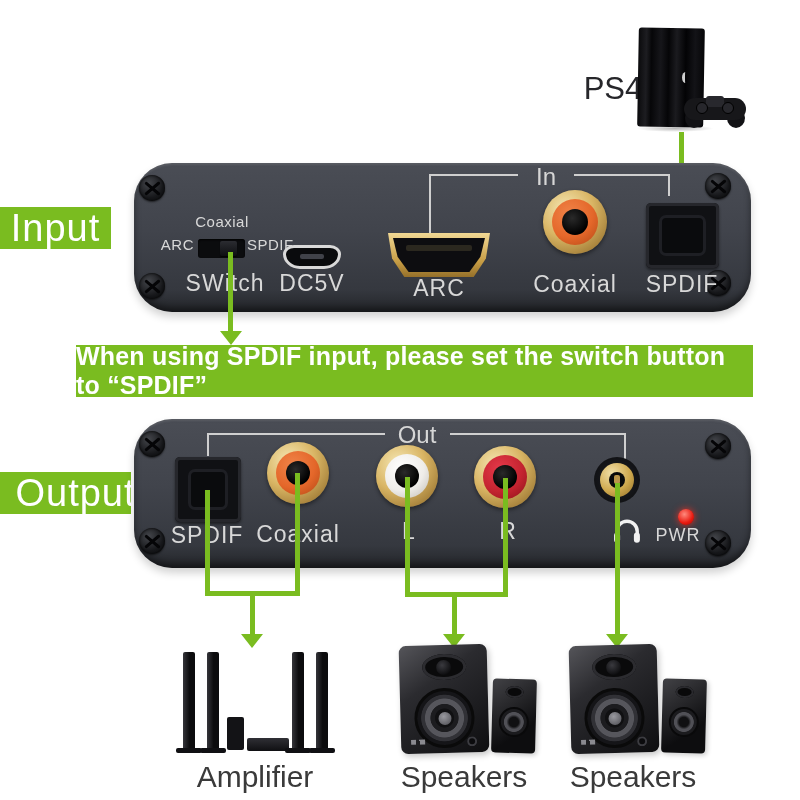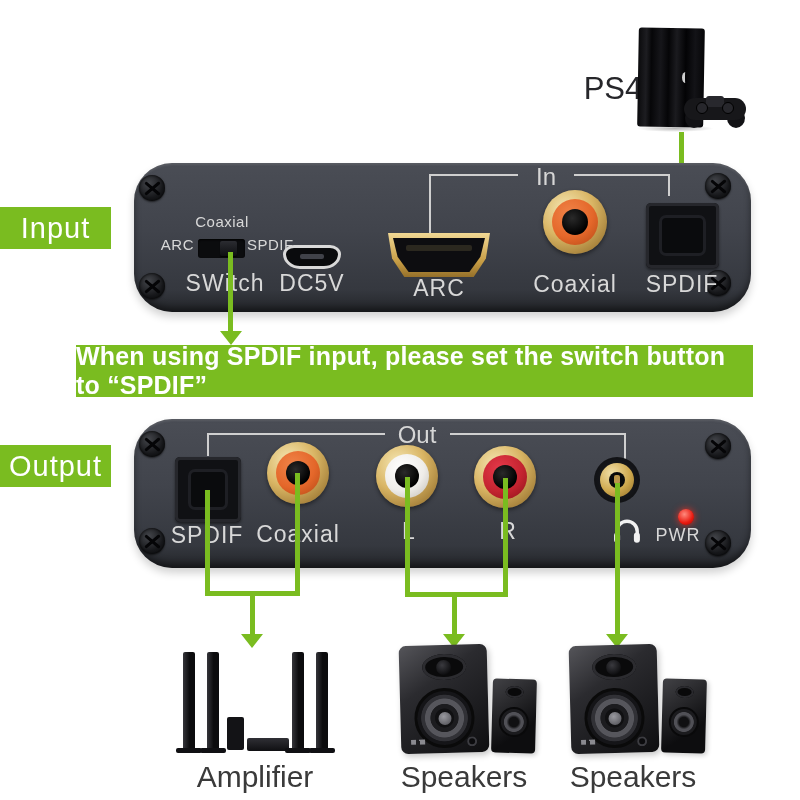--- a/index.html
+++ b/index.html
@@ -4,23 +4,23 @@
 <style>
   html,body{margin:0;padding:0;background:#fff;}
   .canvas{position:relative;width:800px;height:800px;background:#ffffff;overflow:hidden;
           font-family:"Liberation Sans",sans-serif;}
 
   
   .green-badge{position:absolute;background:#7abc20;color:#fff;display:flex;
                align-items:center;justify-content:center;font-weight:bold;}
   .badge-spdif{left:340px;top:57px;width:174px;height:44px;font-size:26px;}
   .side-tag{position:absolute;left:0;width:111px;height:42px;background:#7abc20;color:#fff;
-            display:flex;align-items:center;justify-content:center;font-size:29px;font-weight:normal;letter-spacing:1px;}
+            display:flex;align-items:center;justify-content:center;font-size:38px;font-weight:normal;letter-spacing:1px;}
   .input-tag{top:207px;}
-  .output-tag{top:445px;}
+  .output-tag{top:472px;padding-left:20px;}
   .banner{position:absolute;left:76px;top:345px;width:677px;height:52px;background:#7abc20;
           color:#fff;display:flex;align-items:center;justify-content:center;
           font-size:25px;font-weight:bold;letter-spacing:0.2px;}
 
   .vline{position:absolute;width:5px;background:#7abc20;}
   .hline{position:absolute;height:5px;background:#7abc20;}
   .ahead{position:absolute;width:0;height:0;border-left:11px solid transparent;
          border-right:11px solid transparent;border-top:14px solid #7abc20;}
 
   

